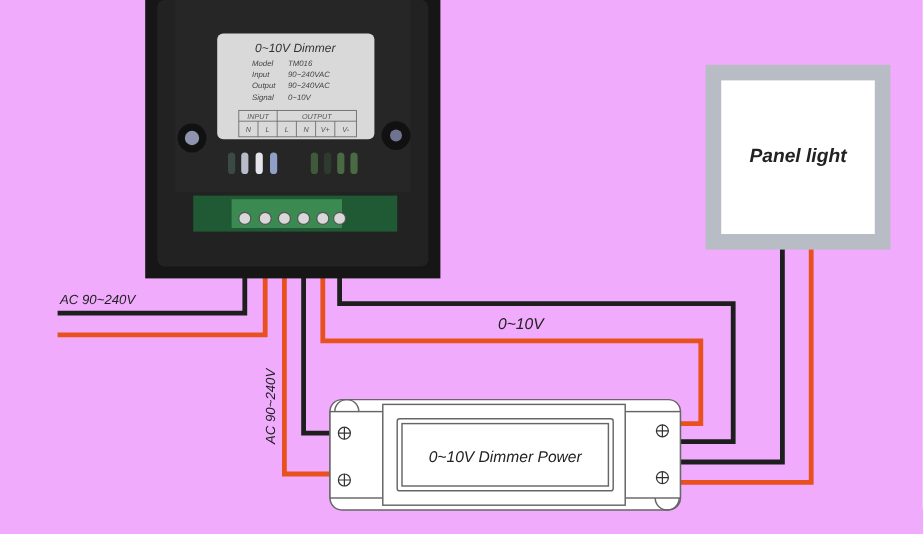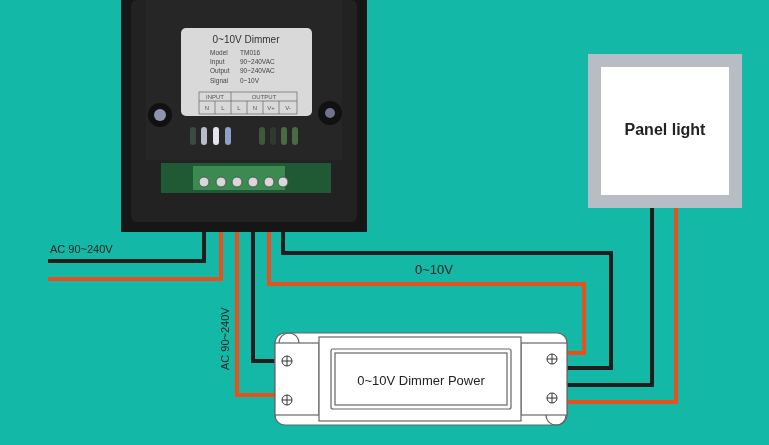--- a/index.html
+++ b/index.html
@@ -1,17 +1,17 @@
 <!DOCTYPE html>
 <html><head>
   <meta charset="utf-8">
   <style>
     html, body { margin: 0; padding: 0; background: #ffffff; }
-    #stage { position: relative; width: 769px; height: 445px; overflow: hidden; background: #14b8a6;
-      font-family: "Liberation Sans", sans-serif; }
+    #stage { position: relative; width: 769px; height: 445px; overflow: hidden; background: #f0abfc;
+      font-family: "Liberation Sans", sans-serif; font-style: italic; }
     svg { position: absolute; left: 0; top: 0; }
     .lbl { font-family: "Liberation Sans", sans-serif; }
   </style>
 </head>
 <body>
 
 <div id="stage">
 <svg width="769" height="445" viewBox="0 0 769 445" xmlns="http://www.w3.org/2000/svg">
 
   <g id="wires" fill="none" stroke-width="4" stroke-linejoin="miter">

